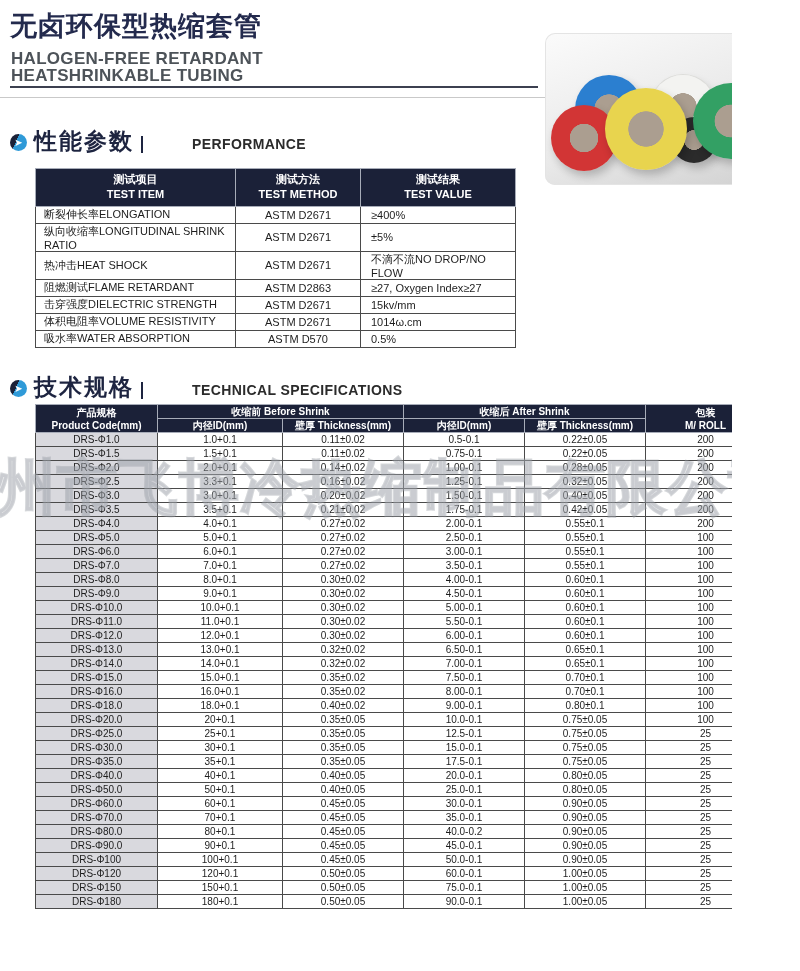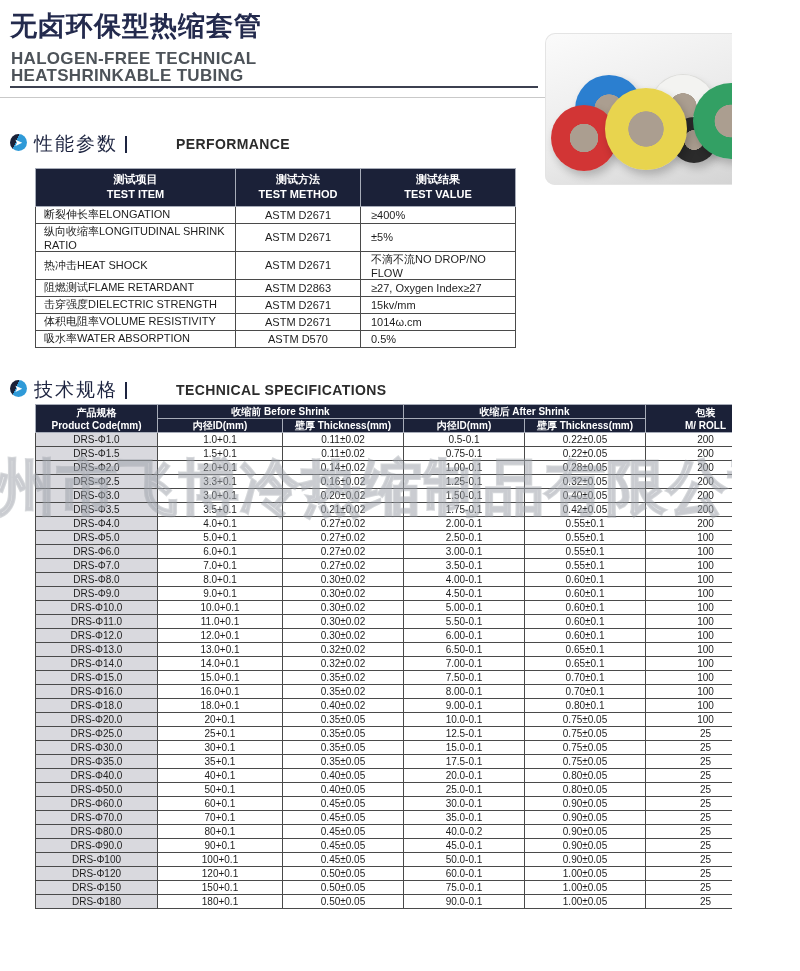--- a/index.html
+++ b/index.html
@@ -28,21 +28,21 @@
   .roll-green  { left:148px; top:50px; width:76px;  height:76px;  z-index:3; }
   .roll-yellow { left:60px;  top:55px; width:82px;  height:82px;  z-index:4; }
 
   
   .section-head { position:absolute; left:10px; display:flex; align-items:flex-end; gap:7px; height:22px; z-index:2; }
   #perf-head { top:131px; }
   #spec-head { top:377px; }
   .sec-icon { width:17px; height:17px; border-radius:50%; align-self:center;
               background:linear-gradient(115deg,#1b2138 38%,#2f9ad8 38%);
               color:#fff; font-size:10px; line-height:17px; text-align:center; }
-  .sec-cn  { font-size:19px; font-weight:normal; color:#1d2440; letter-spacing:2px; line-height:1; }
+  .sec-cn  { font-size:23px; font-weight:bold; color:#1d2440; letter-spacing:2px; line-height:1; }
   .sec-bar { width:2px; height:17px; background:#1d2440; }
   .sec-en  { font-size:14px; font-weight:bold; color:#2b2b2b; letter-spacing:0.4px; padding-bottom:1px;margin-left:42px; }
 
   
   .perf-table { position:absolute; left:35px; top:168px; width:480px; z-index:1;
                 border-collapse:collapse; table-layout:fixed; font-size:11px; color:#1d1d1d; }
   .perf-table th { background:#1b2138; color:#ffffff; font-size:11px; font-weight:bold;
                    padding:3px 0 4px; border:1px solid #a7acb8; line-height:1.35; text-align:center;margin-top:32px; }
   .perf-table th div { pointer-events:none; }
   .perf-table td { border:1px solid #4a4a4a; height:17px; background:#fff; padding:0 6px; }
@@ -63,21 +63,21 @@
                font-size:60px; font-weight:bold; white-space:nowrap; letter-spacing:1px;
                color:rgba(176,181,188,0.25); -webkit-text-stroke:2px rgba(152,158,166,0.40); }
 </style>
 </head>
 <body>
 
 <div class="page">
 
   <h1 class="title-cn">无卤环保型热缩套管</h1>
   <div class="subtitle">
-    <div>HALOGEN-FREE TECHNICAL</div>
+    <div>HALOGEN-FREE RETARDANT</div>
     <div>HEATSHRINKABLE TUBING</div>
   </div>
   <div class="rule-dark"></div>
   <div class="rule-light"></div>
 
   <div class="product-photo">
     <span class="roll roll-blue" style="background: radial-gradient(circle, rgb(171, 158, 144) 0px, rgb(171, 158, 144) 30%, rgb(43, 127, 208) 31%, rgb(43, 127, 208) 100%);"></span>
     <span class="roll roll-white" style="background: radial-gradient(circle, rgb(171, 158, 144) 0px, rgb(171, 158, 144) 30%, rgb(243, 243, 241) 31%, rgb(243, 243, 241) 100%);"></span>
     <span class="roll roll-red" style="background: radial-gradient(circle, rgb(171, 158, 144) 0px, rgb(171, 158, 144) 30%, rgb(210, 53, 53) 31%, rgb(210, 53, 53) 100%);"></span>
     <span class="roll roll-black" style="background: radial-gradient(circle, rgb(171, 158, 144) 0px, rgb(171, 158, 144) 30%, rgb(43, 43, 43) 31%, rgb(43, 43, 43) 100%);"></span>

